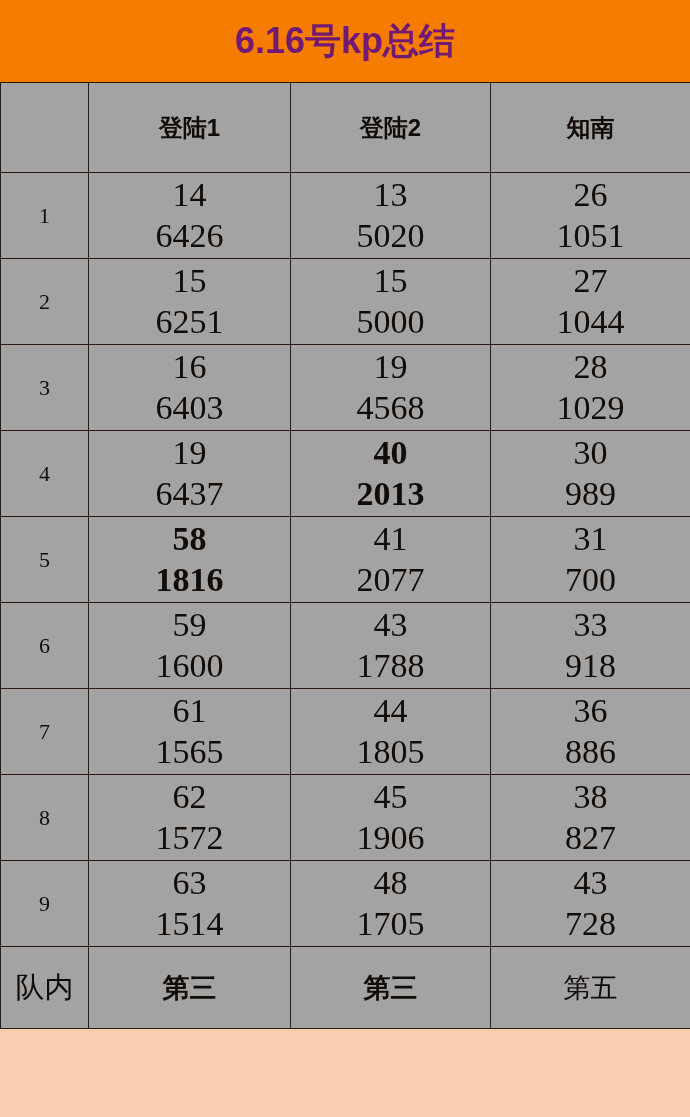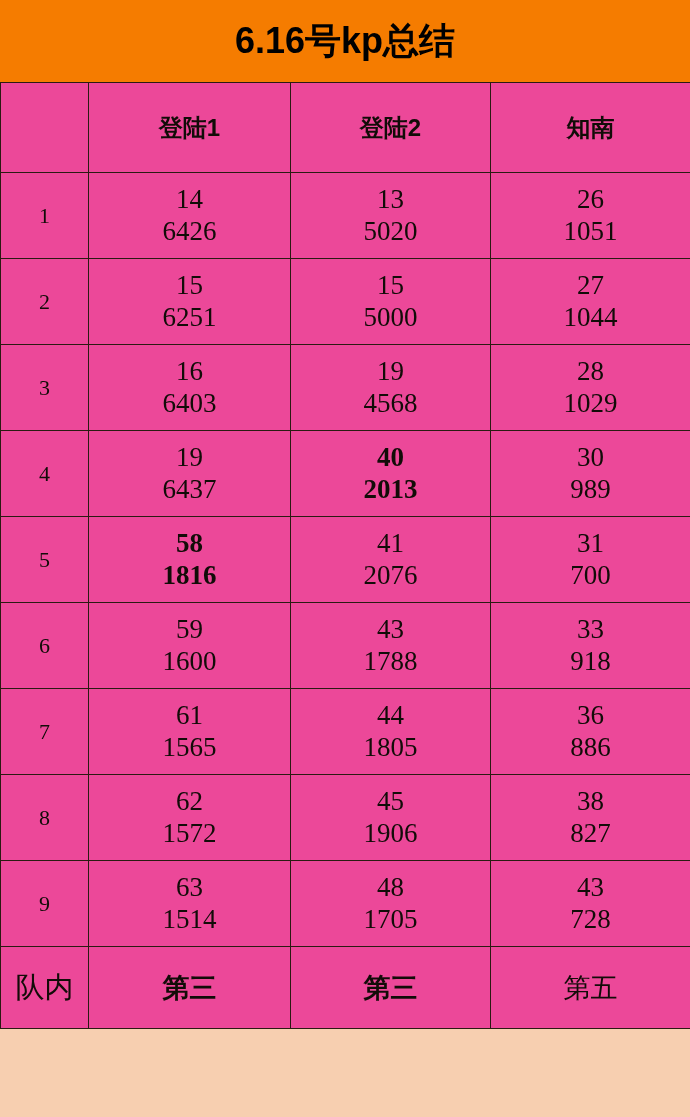--- a/index.html
+++ b/index.html
@@ -28,41 +28,41 @@
     background: #F57C00;
     display: flex;
     align-items: center;
     justify-content: center;
     box-sizing: border-box;
   }
   .title-text {
     font-family: "Liberation Sans", sans-serif;
     font-weight: bold;
     font-size: 36px;
-    color: #000000;
+    color: #701a75;
     letter-spacing: 0px;
     line-height: 1;
   }
 
   
   table.kp-table {
     width: 690px;
     border-collapse: collapse;
     table-layout: fixed;
     background: #F7CFB0;
   }
   table.kp-table col.c-idx  { width: 88px; }
   table.kp-table col.c-d1   { width: 202px; }
   table.kp-table col.c-d2   { width: 200px; }
   table.kp-table col.c-zn   { width: 200px; }
 
   table.kp-table td,
   table.kp-table th {
     border: 1px solid #2b1b12;
-    background: #ec4899;
+    background: #a3a3a3;
     text-align: center;
     vertical-align: middle;
     padding: 0;
     color: #120c08;
     box-sizing: border-box;
   }
   table.kp-table tr.header-row th {
     height: 90px;
     font-family: "Liberation Sans", sans-serif;
     font-weight: bold;
@@ -75,21 +75,21 @@
   tr.data-row td { height: 86px; }
 
   td.idx-cell {
     font-family: "Liberation Serif", serif;
     font-size: 22px;
     font-weight: normal;
   }
 
   td.val-cell {
     font-family: "Liberation Serif", serif;
-    font-size: 27px;
+    font-size: 34px;
     line-height: 1.18;
     font-weight: normal;
   }
   td.val-cell .v-top,
   td.val-cell .v-bot {
     display: block;
   }
 
   
   td.fill-base   { background: #F7CFB0; }
@@ -196,21 +196,21 @@
           </td>
         </tr>
         <tr class="data-row">
           <td class="idx-cell fill-base">5</td>
           <td class="val-cell fill-mid">
             <span class="v-top">58</span>
             <span class="v-bot">1816</span>
           </td>
           <td class="val-cell fill-base">
             <span class="v-top">41</span>
-            <span class="v-bot">2076</span>
+            <span class="v-bot">2077</span>
           </td>
           <td class="val-cell fill-dark">
             <span class="v-top">31</span>
             <span class="v-bot">700</span>
           </td>
         </tr>
         <tr class="data-row">
           <td class="idx-cell fill-base">6</td>
           <td class="val-cell fill-base">
             <span class="v-top">59</span>

